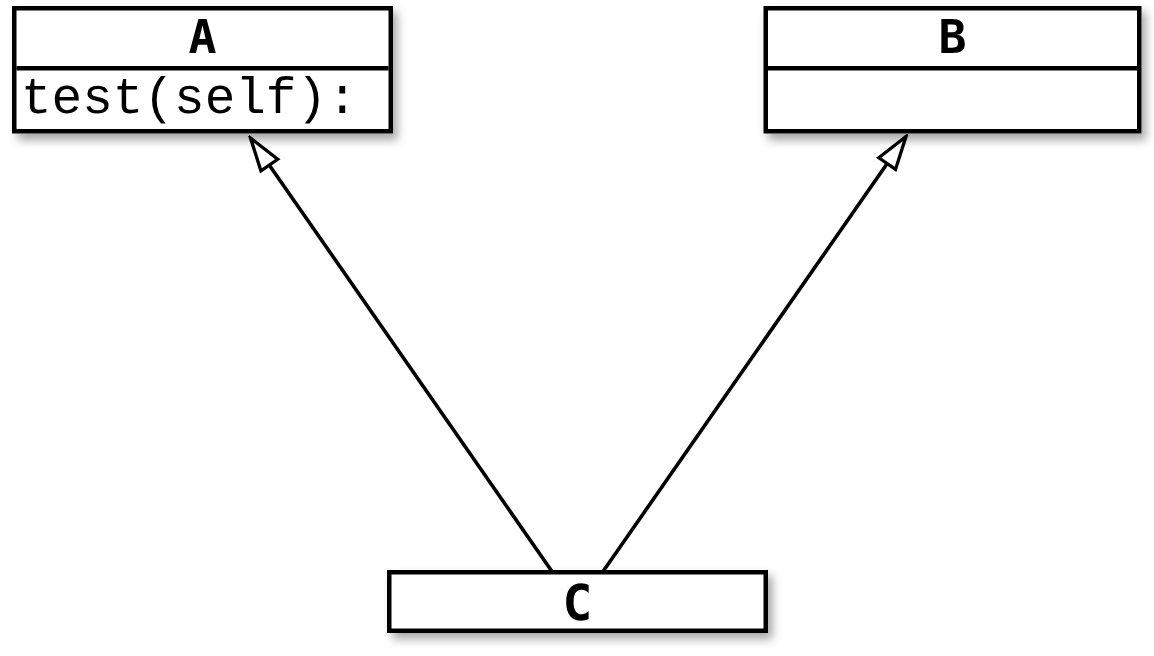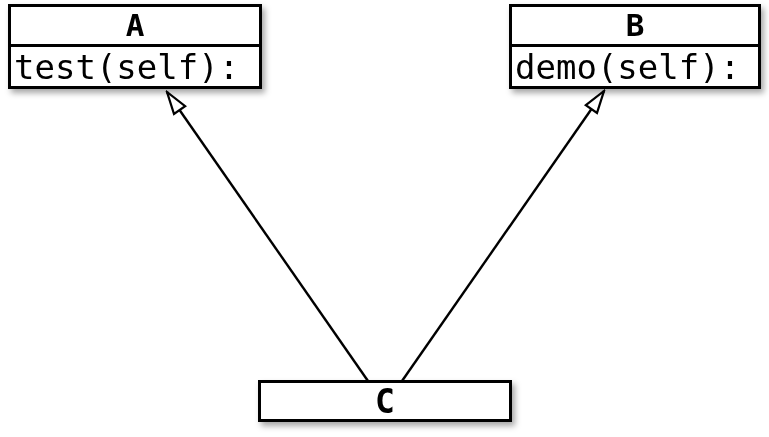--- a/index.html
+++ b/index.html
@@ -49,20 +49,21 @@
   .cls-method {
     flex: 1 1 auto;
     display: flex;
     align-items: center;
     justify-content: flex-start;
     padding-left: 3px;
     font-size: 34px;
     line-height: 1;
     color: #000000;
     white-space: pre;
+    font-family: Liberation Mono, monospace;
   }
   .box-c .cls-header {
     flex: 1 1 auto;
     border-bottom: none;
     font-size: 33px;
   }
 </style>
 </head>
 <body>
 
@@ -78,20 +79,19 @@
     <line x1="402" y1="381" x2="604" y2="91" stroke="#000000" stroke-width="2.4" marker-end="url(#hollowArrow)"></line>
   </svg>
 
   <div class="cls-box box-a">
     <div class="cls-header">A</div>
     <div class="cls-method">test(self):</div>
   </div>
 
   <div class="cls-box box-b">
     <div class="cls-header">B</div>
-    <div class="cls-method">demo(self):</div>
   </div>
 
   <div class="cls-box box-c">
     <div class="cls-header">C</div>
   </div>
 
 </div>
 
 </body></html>

